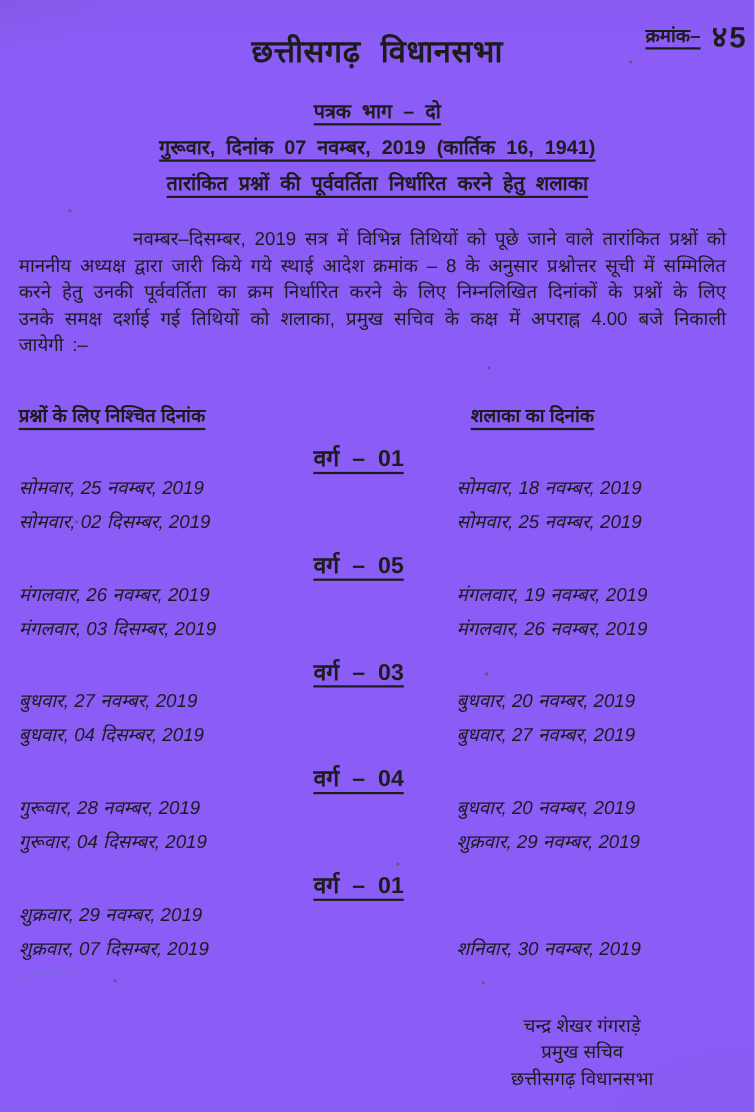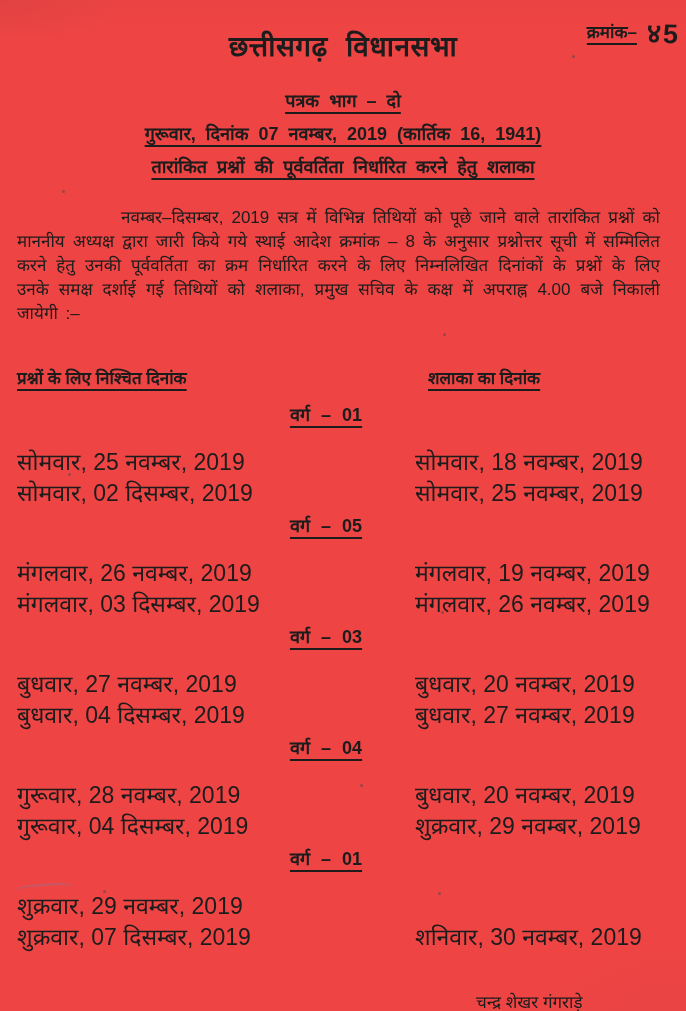--- a/index.html
+++ b/index.html
@@ -1,20 +1,20 @@
 <!DOCTYPE html>
 <html lang="hi"><head>
 <meta charset="utf-8">
 <style>
   html,body { margin:0; padding:0; background:#d9d9d6; }
   .page {
     position:relative;
     width:686px; height:1011px;
     margin:0 auto;
-    background:#ef4444;
+    background:#8b5cf6;
     color:#1c1c1c;
     font-family:"Liberation Sans","DejaVu Sans",sans-serif;
     overflow:hidden;
     box-sizing:border-box;
   }
   .page::before{
     content:'';
     position:absolute; inset:0; pointer-events:none;
     background:
       radial-gradient(170px 70px at 0% 0%, rgba(60,60,60,0.06), transparent 70%),
@@ -56,26 +56,26 @@
     min-height:144px;
   }
 
   .col-headers{ position:relative; height:30px; margin-top:16px; font-weight:700; font-size:17px;padding-left:40px; }
   .col-h{ position:absolute; white-space:nowrap; }
   .col-h.left{ left:17px; }
   .col-h.right{ left:428px; }
 
   .group-label{
     width:fit-content;
-    margin:6px auto 19px;
+    margin:6px auto 5px;
     transform:translateX(-17px);
-    font-weight:700; font-size:18px; word-spacing:6px;
+    font-weight:700; font-size:21px; word-spacing:6px;
     height:24px;
   }
-  .date-row{ position:relative; height:31px; font-size:23px; }
+  .date-row{ position:relative; height:31px; font-size:17px;font-style:italic; }
   .date-row .q{ position:absolute; left:17px; white-space:nowrap; }
   .date-row .b{ position:absolute; left:415px; white-space:nowrap; }
 
   .signature{
     width:fit-content;
     margin:40px 92px 0 auto;
     text-align:center;
     font-size:17px; line-height:24px;
   }
 

